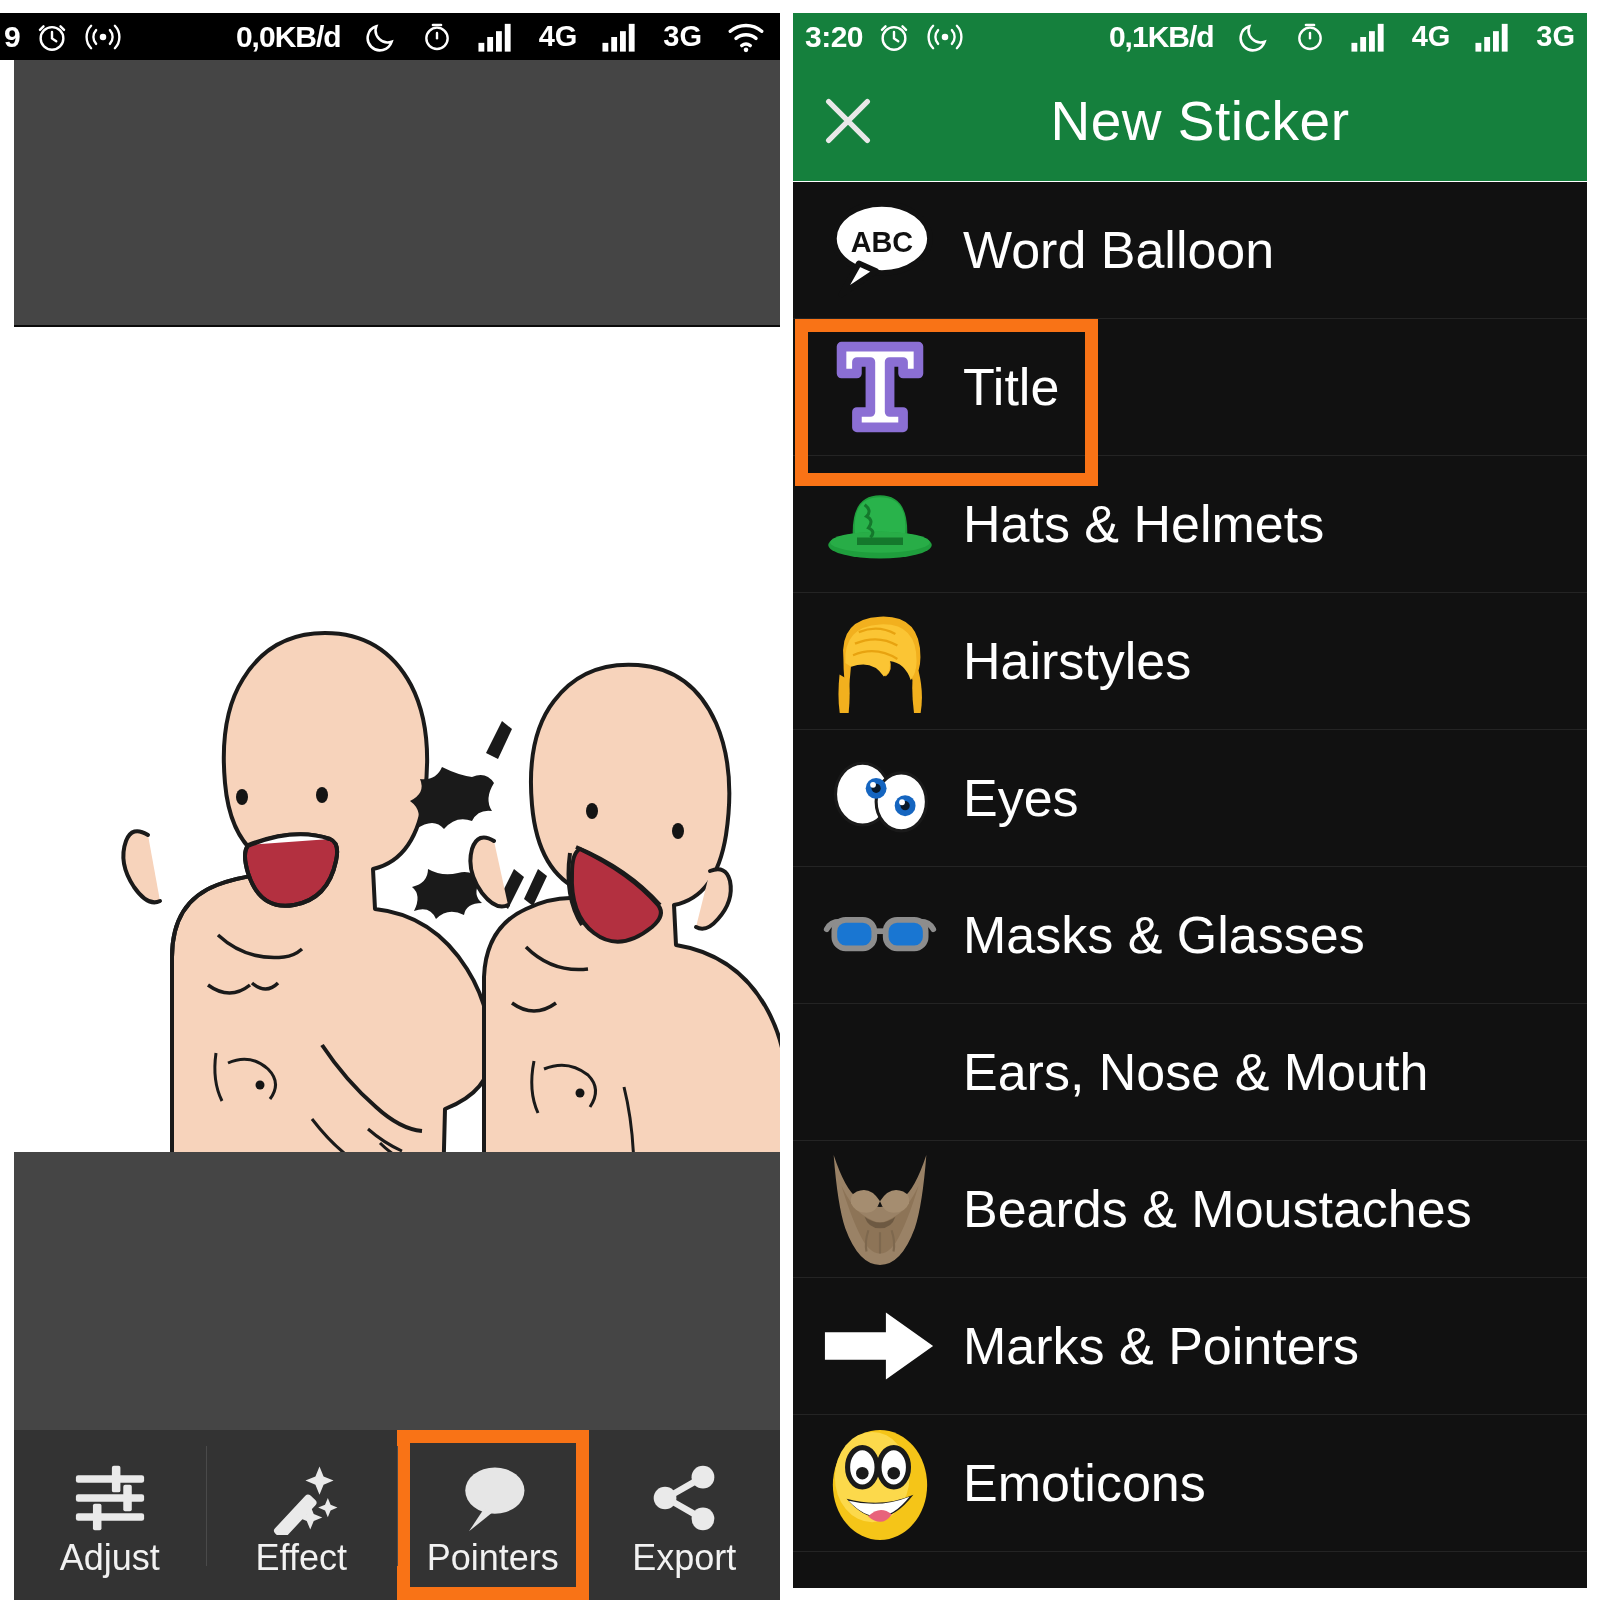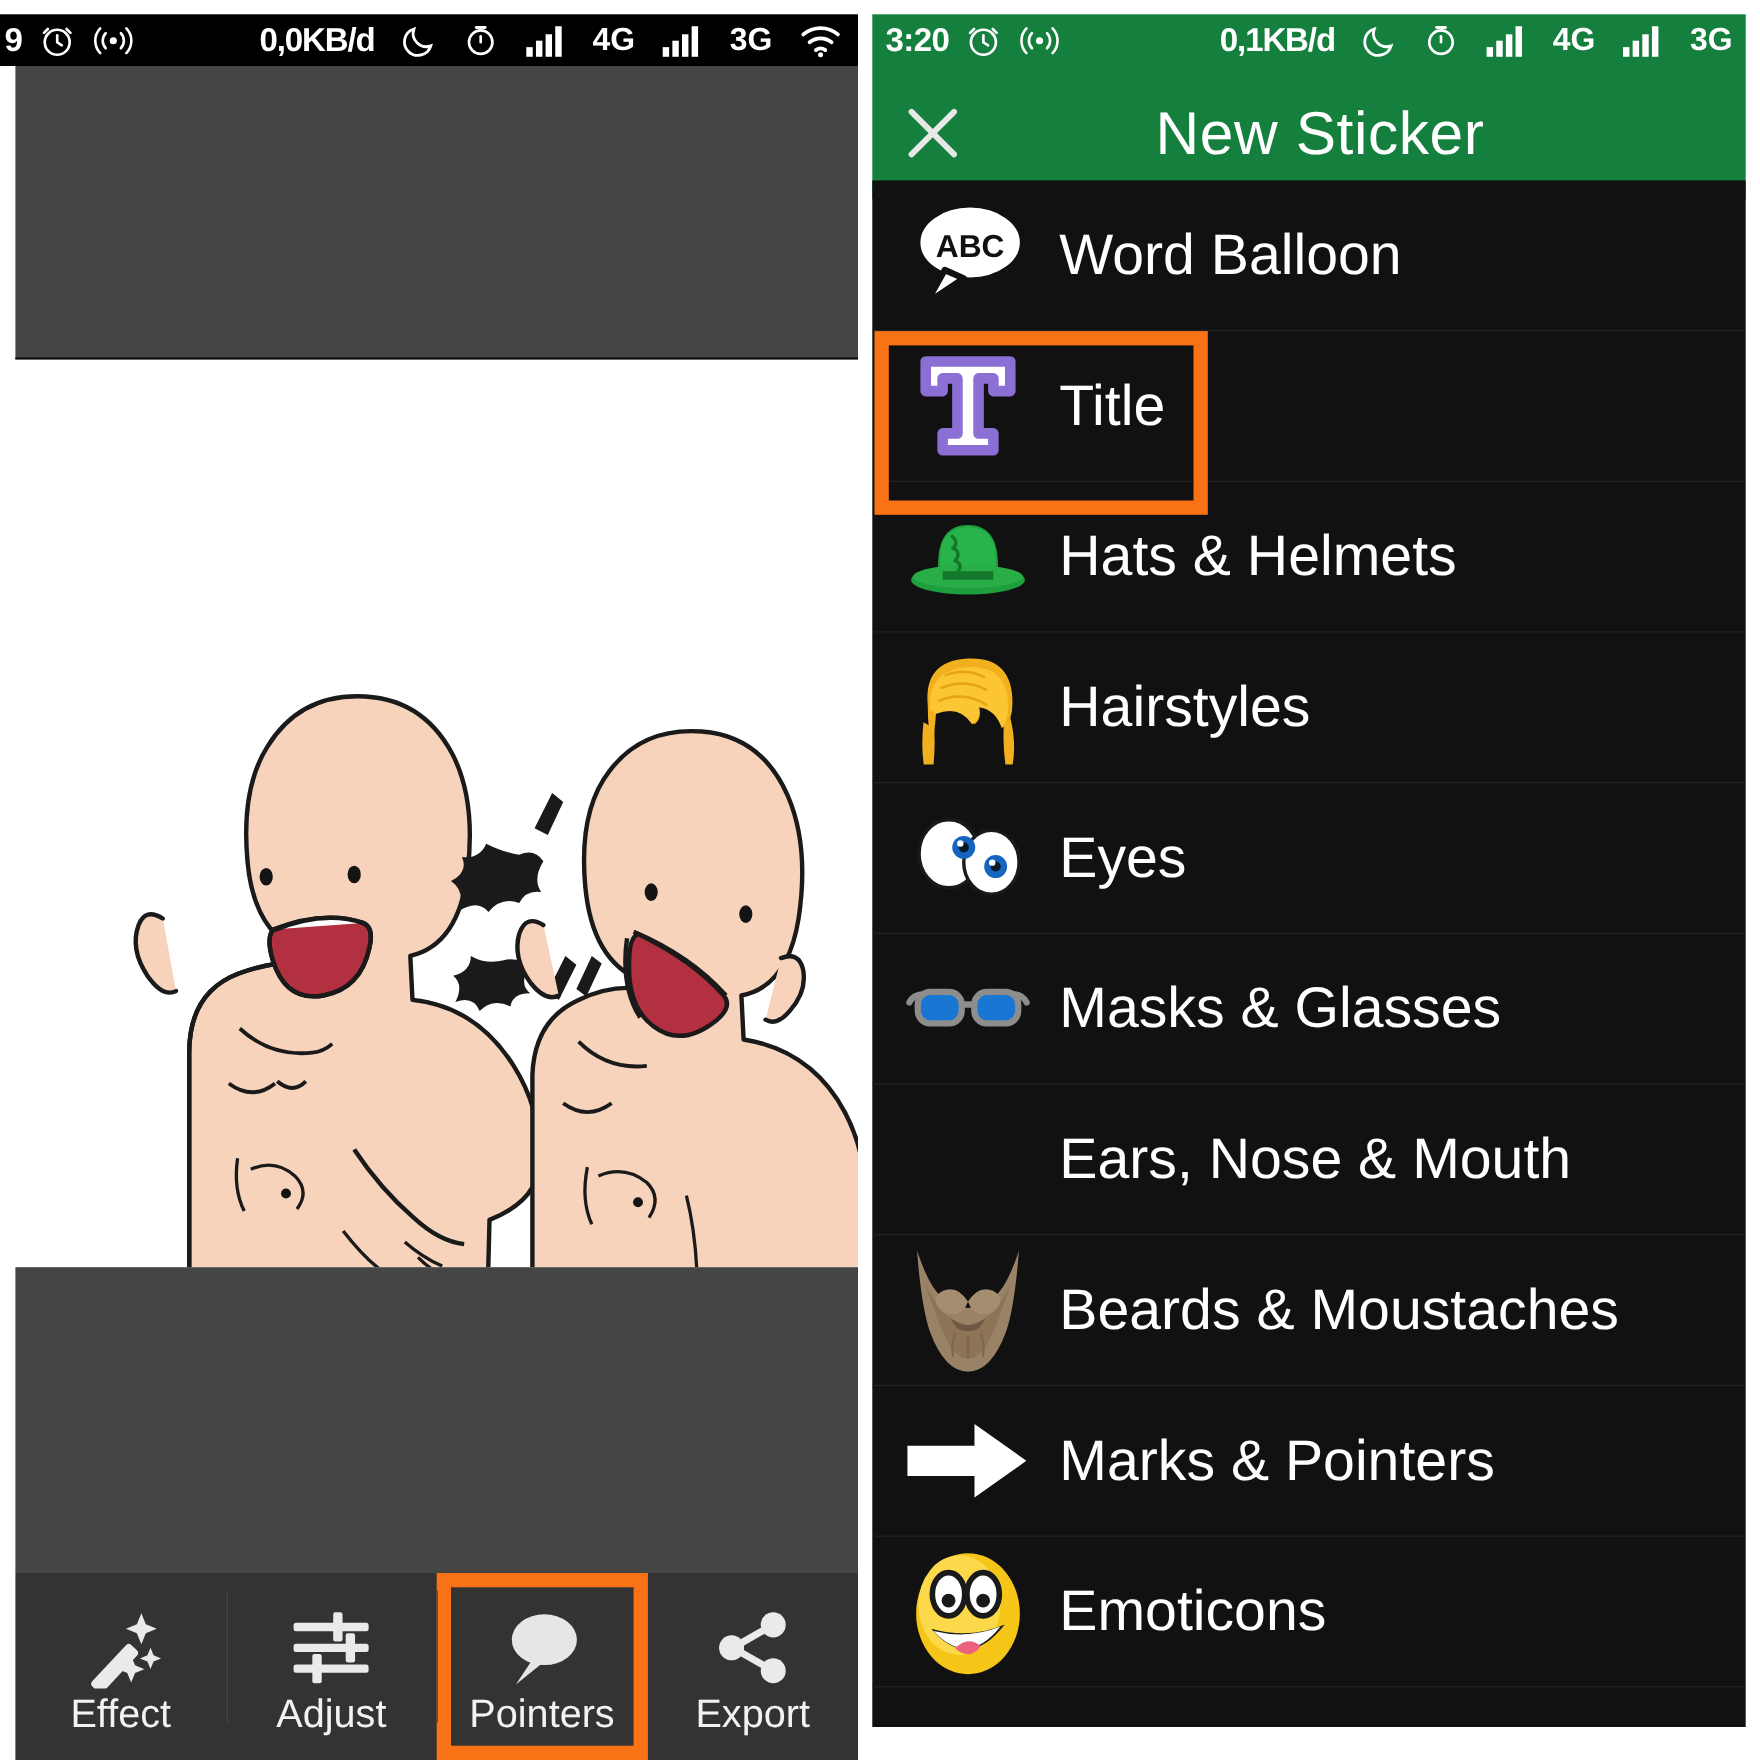--- a/index.html
+++ b/index.html
@@ -86,21 +86,21 @@
   .close-x{
     width:110px; display:flex; align-items:center; justify-content:center;
     cursor:pointer;
   }
   .header-title{
     flex:1; text-align:center; color:#ffffff;
     font-size:55px; font-weight:400; letter-spacing:.5px;
     padding-right:90px;
   }
   .sticker-list{
-    position:absolute; left:13px; top:164px; width:794px; height:1406px;
+    position:absolute; left:13px; top:182px; width:794px; height:1406px;
     background:#111111; overflow:hidden;
   }
   .s-row{
     position:relative; height:137px; display:flex; align-items:center;
     border-bottom:1px solid #242424; padding-left:22px;
   }
   .s-icon{
     width:130px; min-width:130px; height:110px;
     display:flex; align-items:center; justify-content:center;
   }
@@ -234,42 +234,42 @@
         <path d="M524 470 q10 40 10 90" fill="none" stroke="#1a1a1a" stroke-width="3"></path>
       </svg>
     </div>
 
     <div class="canvas-bottom"></div>
 
     <div class="toolbar">
 
       <div class="tb-item">
         <div class="tb-icon">
-          <svg width="80" height="74" viewBox="0 0 42 40">
-            <rect x="3.5" y="27" width="28" height="7.5" rx="2" transform="rotate(-47 17 30)" fill="#eaeaea"></rect>
-            <path d="M31 3 l2.2 5.4 L38.6 10.6 L33.2 12.8 L31 18.2 L28.8 12.8 L23.4 10.6 L28.8 8.4 Z" fill="#eaeaea"></path>
-            <path d="M35.5 20 l1.5 3.7 l3.7 1.5 l-3.7 1.5 l-1.5 3.7 l-1.5 -3.7 l-3.7 -1.5 l3.7 -1.5 Z" fill="#eaeaea"></path>
-            <path d="M26 24 l1.9 4.6 l4.6 1.9 l-4.6 1.9 l-1.9 4.6 l-1.9 -4.6 l-4.6 -1.9 l4.6 -1.9 Z" fill="#eaeaea"></path>
-          </svg>
-        </div>
-        <div class="tb-label">Effect</div>
-      </div>
-
-      <div class="tb-item">
-        <div class="tb-icon">
           <svg width="78" height="72" viewBox="0 0 40 38">
             <rect x="2" y="7" width="36" height="4" rx="1.2" fill="#eaeaea"></rect>
             <rect x="2" y="17" width="36" height="4" rx="1.2" fill="#eaeaea"></rect>
             <rect x="2" y="27" width="36" height="4" rx="1.2" fill="#eaeaea"></rect>
             <rect x="21" y="2" width="4.5" height="14" rx="1" fill="#eaeaea"></rect>
             <rect x="27" y="12" width="4.5" height="14" rx="1" fill="#eaeaea"></rect>
             <rect x="11" y="22" width="4.5" height="14" rx="1" fill="#eaeaea"></rect>
           </svg>
         </div>
         <div class="tb-label">Adjust</div>
+      </div>
+
+      <div class="tb-item">
+        <div class="tb-icon">
+          <svg width="80" height="74" viewBox="0 0 42 40">
+            <rect x="3.5" y="27" width="28" height="7.5" rx="2" transform="rotate(-47 17 30)" fill="#eaeaea"></rect>
+            <path d="M31 3 l2.2 5.4 L38.6 10.6 L33.2 12.8 L31 18.2 L28.8 12.8 L23.4 10.6 L28.8 8.4 Z" fill="#eaeaea"></path>
+            <path d="M35.5 20 l1.5 3.7 l3.7 1.5 l-3.7 1.5 l-1.5 3.7 l-1.5 -3.7 l-3.7 -1.5 l3.7 -1.5 Z" fill="#eaeaea"></path>
+            <path d="M26 24 l1.9 4.6 l4.6 1.9 l-4.6 1.9 l-1.9 4.6 l-1.9 -4.6 l-4.6 -1.9 l4.6 -1.9 Z" fill="#eaeaea"></path>
+          </svg>
+        </div>
+        <div class="tb-label">Effect</div>
       </div>
 
       <div class="tb-item selected">
         <div class="tb-icon">
           <svg width="82" height="74" viewBox="0 0 44 40">
             <ellipse cx="23" cy="16" rx="16" ry="12.5" fill="#e6e6e6"></ellipse>
             <path d="M17 26 L9 38 L21.5 28 Z" fill="#e6e6e6"></path>
           </svg>
         </div>
         <div class="tb-label">Pointers</div>

